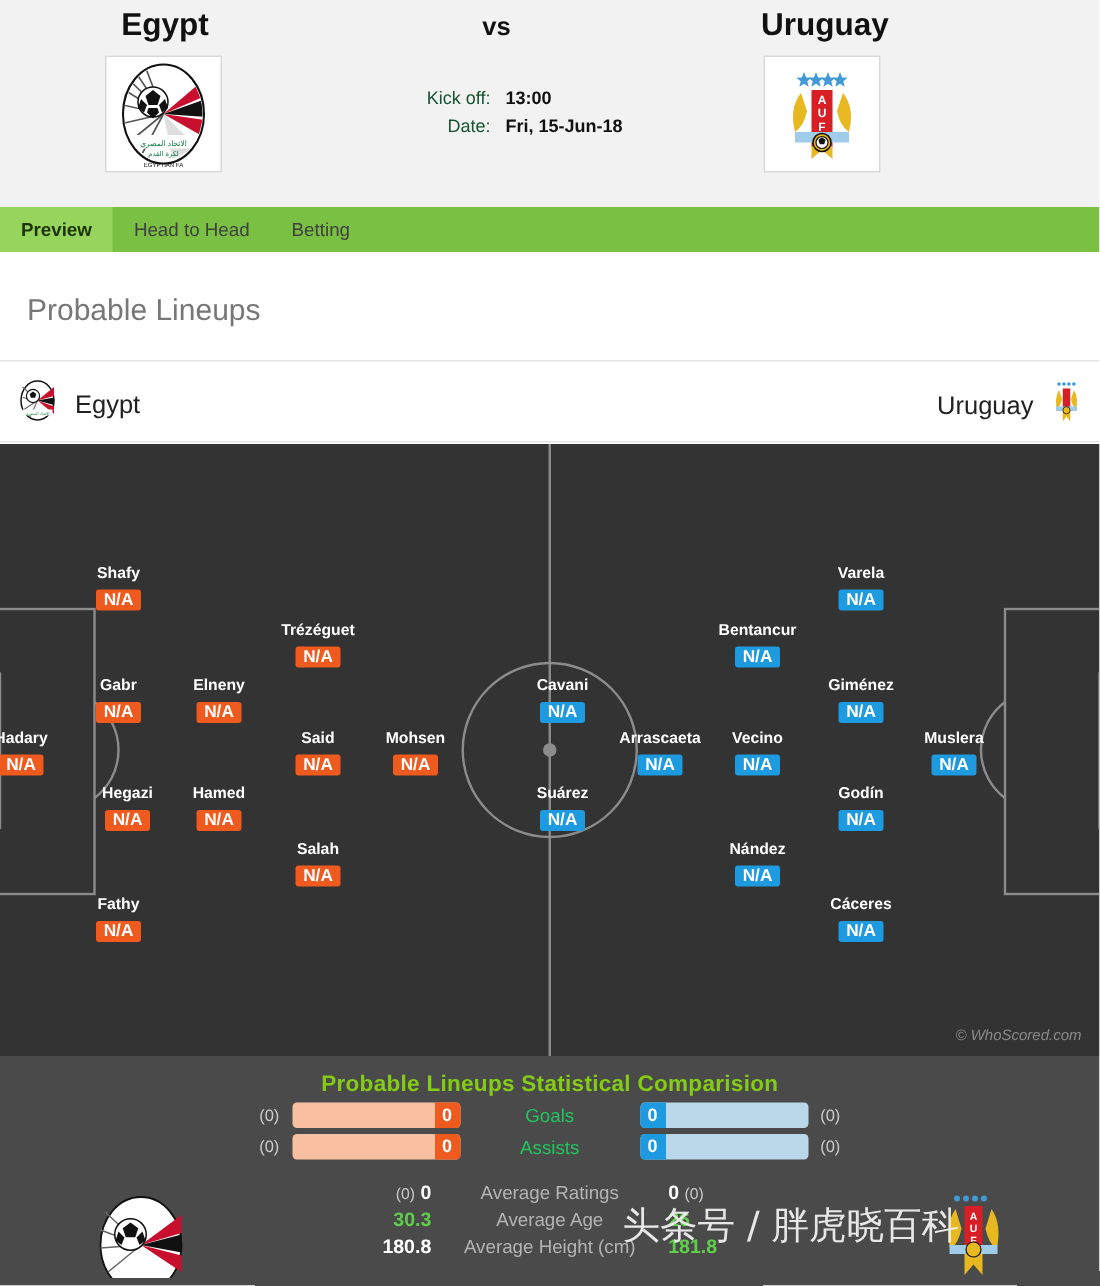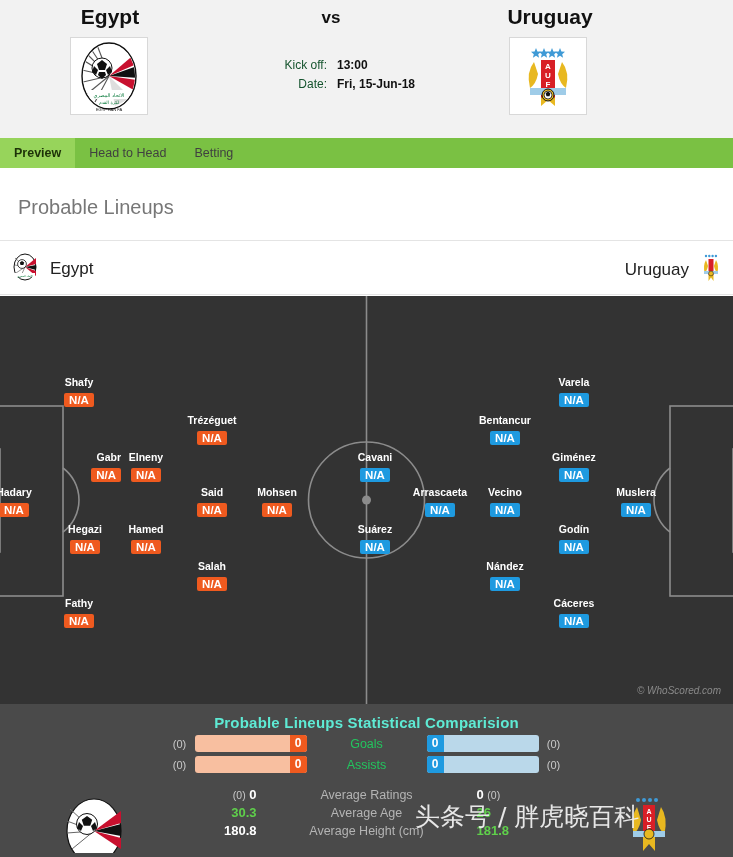--- a/index.html
+++ b/index.html
@@ -89,21 +89,21 @@
   }
   .rating-home{background:#ef5a1f;}
   .rating-away{background:#1e9ae0;}
 
   
   .stats{
     position:absolute;top:704px;left:0;width:733px;height:153px;
     background:#4a4a4a;
   }
   .stats-title{
-    text-align:center;font-size:15px;font-weight:bold;color:#5eead4;
+    text-align:center;font-size:15px;font-weight:bold;color:#84cc16;
     padding-top:10px;letter-spacing:.2px;
   }
   .bar-row{
     display:flex;align-items:center;justify-content:center;
     margin-top:4px;font-size:11px;color:#c9c9c9;
   }
   .paren{width:30px;text-align:center;color:#c9c9c9;font-size:11px;}
   .bar{
     width:112px;height:17px;border-radius:3px;position:relative;
     box-sizing:border-box;
@@ -115,21 +115,21 @@
     color:#fff;font-weight:bold;font-size:12px;text-align:center;
     line-height:17px;box-sizing:border-box;
   }
   .bar.home .seg{right:0;background:#ef5a1f;border-radius:0 3px 3px 0;}
   .bar.away .seg{left:0;background:#1e9ae0;border-radius:3px 0 0 3px;}
   .bar-label{
     width:120px;text-align:center;font-size:12.5px;color:#22c55e;
   }
   .num-row{
     display:flex;align-items:center;justify-content:center;
-    margin-top:3px;font-size:12.5px;color:#b4b4b4;gap:31px;
+    margin-top:3px;font-size:12.5px;color:#b4b4b4;
   }
   .num-val{width:82px;text-align:right;font-weight:bold;font-size:13px;padding-right:4px;}
   .num-val.rv{text-align:left;padding-left:4px;padding-right:0;}
   .num-sub{font-size:10.5px;font-weight:normal;color:#c9c9c9;}
   .val-white{color:#ffffff;}
   .val-green{color:#5fcf4b;}
   .num-label{width:150px;text-align:center;color:#b4b4b4;font-size:12.5px;}
 
   .stat-crest{position:absolute;bottom:0;}
   .stat-crest.left{left:60px;}
@@ -285,21 +285,21 @@
         <rect x="670" y="110" width="123" height="190"></rect>
         <rect x="733" y="153" width="60" height="103"></rect>
         <path d="M670 172 a40 40 0 0 0 0 64"></path>
       </g>
       <circle cx="366.5" cy="204" r="4.5" fill="#8c8c8c"></circle>
     </svg>
     <div class="ws-credit">© WhoScored.com</div>
     <div>
         <div class="player" style="left: 14px; top: 190px; width: 84px; margin-left: -42px;"><div class="pname">Hadary</div><div class="prating rating-home">N/A</div></div>
         <div class="player" style="left: 79px; top: 80px; width: 84px; margin-left: -42px;"><div class="pname">Shafy</div><div class="prating rating-home">N/A</div></div>
-        <div class="player" style="left: 79px; top: 155px; width: 84px; margin-left: -42px; text-align: right;"><div class="pname">Gabr</div><div class="prating rating-home">N/A</div></div>
+        <div class="player" style="left: 79px; top: 155px; width: 84px; margin-left: -42px;"><div class="pname">Gabr</div><div class="prating rating-home">N/A</div></div>
         <div class="player" style="left: 85px; top: 227px; width: 84px; margin-left: -42px;"><div class="pname">Hegazi</div><div class="prating rating-home">N/A</div></div>
         <div class="player" style="left: 79px; top: 301px; width: 84px; margin-left: -42px;"><div class="pname">Fathy</div><div class="prating rating-home">N/A</div></div>
         <div class="player" style="left: 146px; top: 155px; width: 84px; margin-left: -42px;"><div class="pname">Elneny</div><div class="prating rating-home">N/A</div></div>
         <div class="player" style="left: 146px; top: 227px; width: 84px; margin-left: -42px;"><div class="pname">Hamed</div><div class="prating rating-home">N/A</div></div>
         <div class="player" style="left: 212px; top: 118px; width: 84px; margin-left: -42px;"><div class="pname">Trézéguet</div><div class="prating rating-home">N/A</div></div>
         <div class="player" style="left: 212px; top: 190px; width: 84px; margin-left: -42px;"><div class="pname">Said</div><div class="prating rating-home">N/A</div></div>
         <div class="player" style="left: 212px; top: 264px; width: 84px; margin-left: -42px;"><div class="pname">Salah</div><div class="prating rating-home">N/A</div></div>
         <div class="player" style="left: 277px; top: 190px; width: 84px; margin-left: -42px;"><div class="pname">Mohsen</div><div class="prating rating-home">N/A</div></div>
       </div>
     <div>

